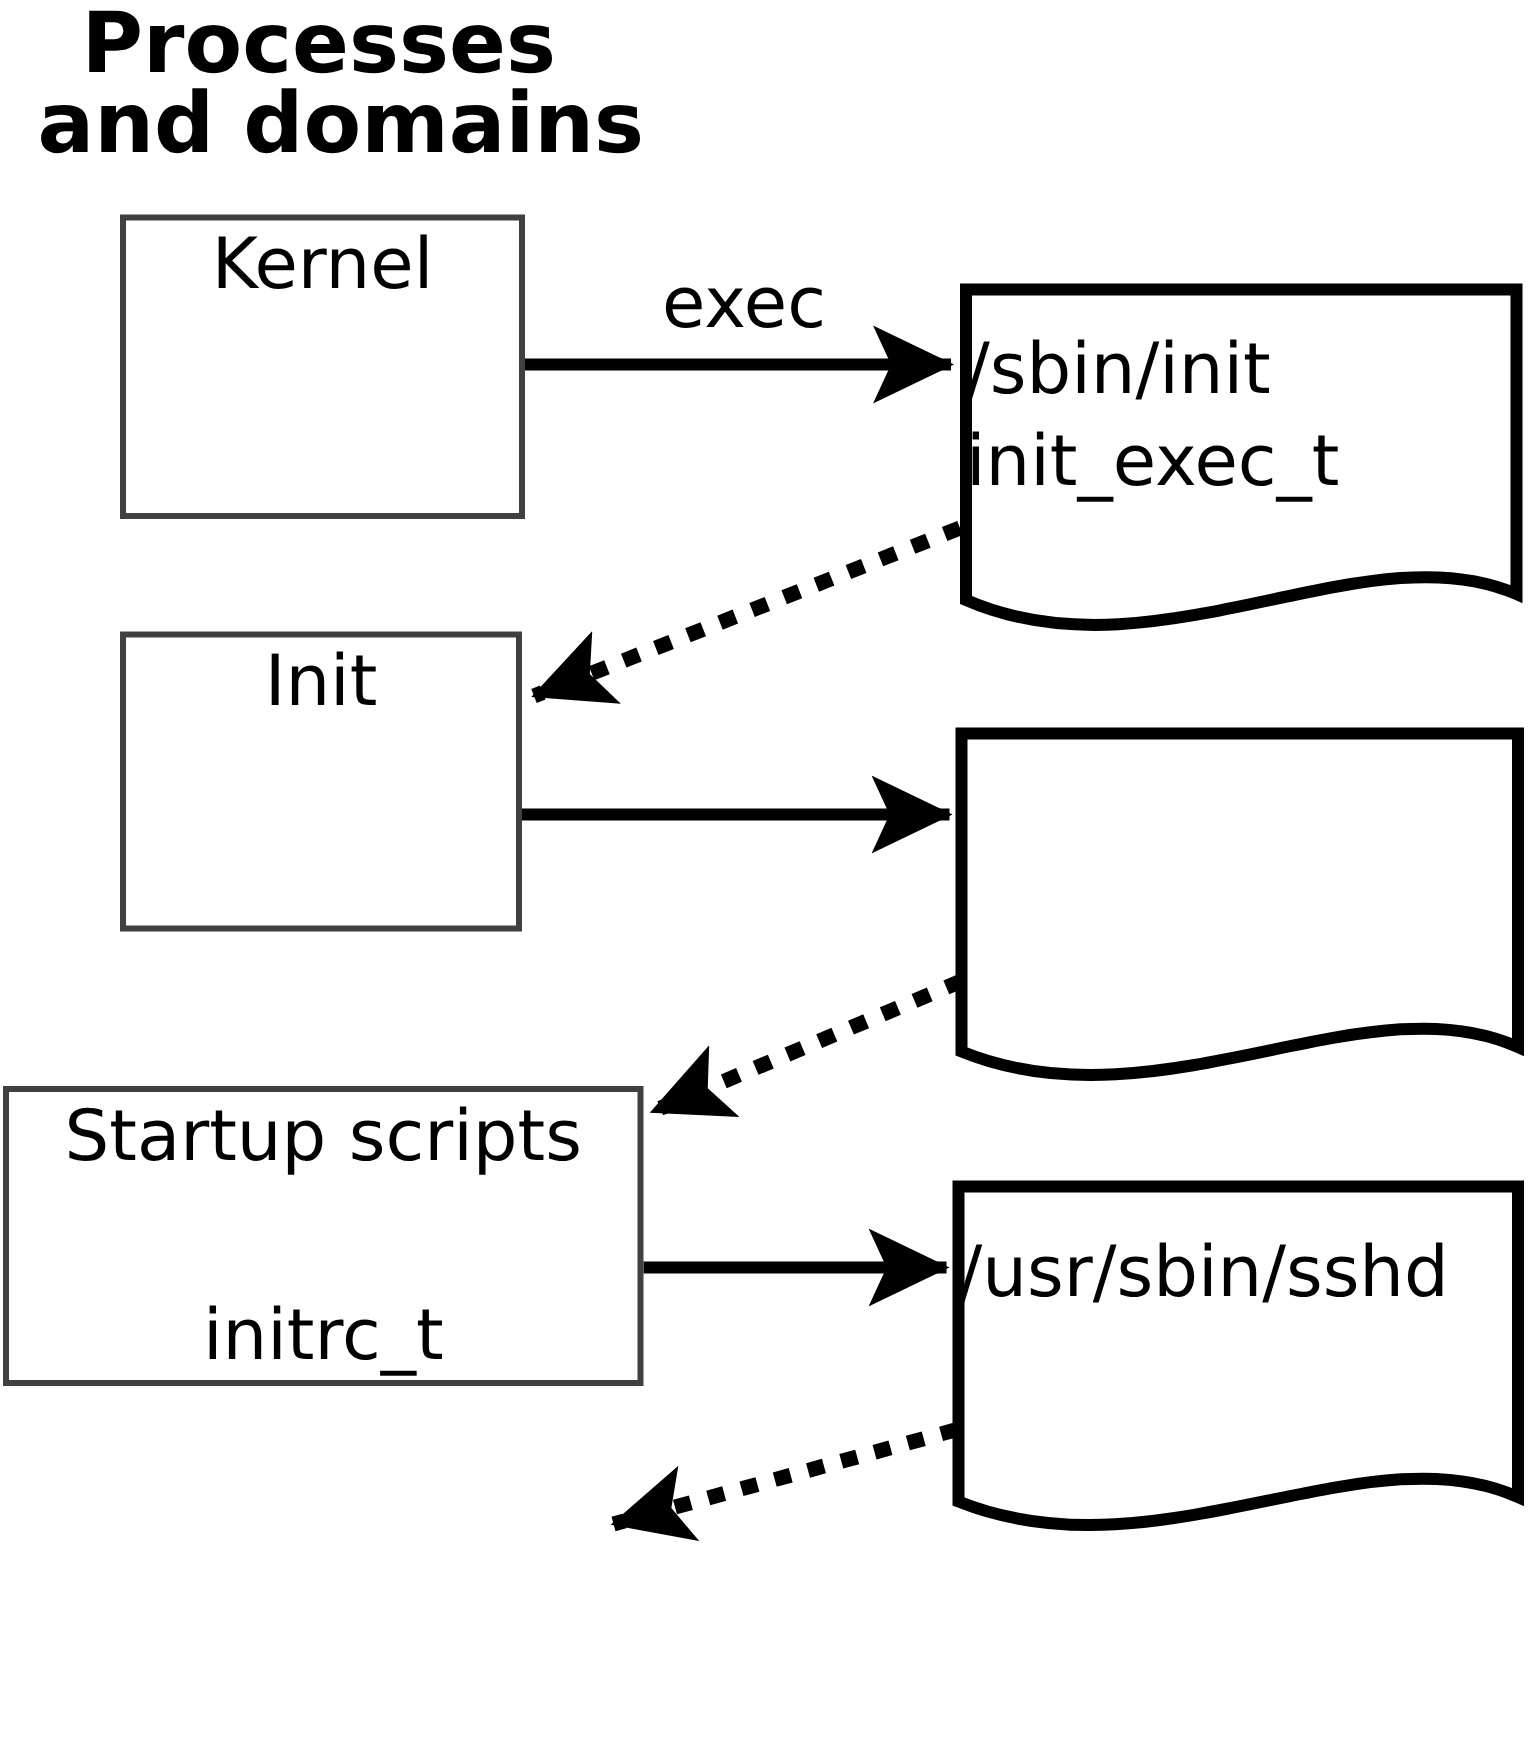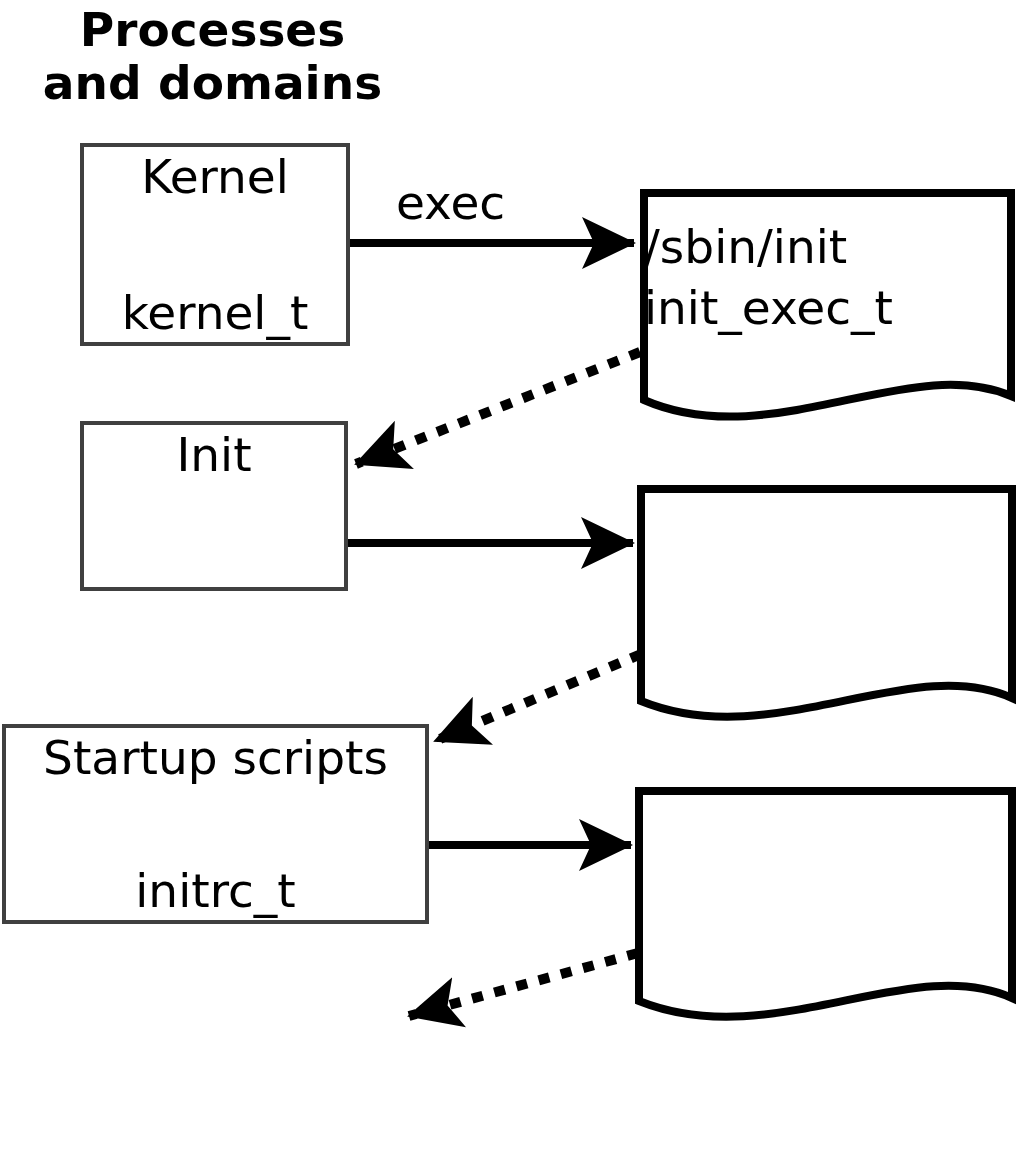--- a/index.html
+++ b/index.html
@@ -18,21 +18,21 @@
   }
   #arrow-layer {
     position: absolute;
     left: 0;
     top: 0;
     z-index: 1;
   }
   .heading {
     position: absolute;
     z-index: 3;
-    font-size: 47px;
+    font-size: 56px;
     line-height: 53px;
     font-weight: bold;
     text-align: center;
     white-space: nowrap;
   }
   .pbox {
     position: absolute;
     z-index: 2;
     box-sizing: border-box;
     border: 4px solid #404040;
@@ -51,20 +51,21 @@
     text-align: left;
     font-size: 47px;
     line-height: 61px;
     white-space: nowrap;
   }
   .edge-label {
     position: absolute;
     z-index: 3;
     font-size: 47px;
     line-height: 50px;
+    text-align: center;
     white-space: nowrap;
   }
   .txt-line { display: block; }
 </style>
 </head>
 <body>
 
 <div id="stage">
 
   <svg id="arrow-layer" width="1024" height="1173" viewBox="0 0 1024 1173">
@@ -87,32 +88,32 @@
     <line x1="638" y1="953" x2="409" y2="1016" stroke="#000000" stroke-width="10" stroke-dasharray="11 12" marker-end="url(#ah)"></line>
   </svg>
 
   <div class="heading" style="left:25px; top:3px; width:375px;">
     <span class="txt-line">Processes</span>
     <span class="txt-line">and domains</span>
   </div>
 
   <div class="pbox" style="left:80px; top:143px; width:270px; height:203px;">
     <span class="txt-line">Kernel</span>
-    <span class="txt-line">kernel_t</span>
   </div>
-  <div class="pbox" style="left:80px; top:421px; width:268px; height:170px;">
+  <div class="pbox" style="left:80px; top:421px; width:268px; height:200px;">
     <span class="txt-line">Init</span>
   </div>
   <div class="pbox" style="left:2px; top:724px; width:427px; height:200px;">
     <span class="txt-line">Startup scripts</span>
     <span class="txt-line">initrc_t</span>
   </div>
 
   <div class="doc-text" style="left:644px; top:216px; width:368px;">
     <span class="txt-line">/sbin/init</span>
     <span class="txt-line">init_exec_t</span>
   </div>
   <div class="doc-text" style="left:639px; top:818px; width:374px;">
+    <span class="txt-line">/usr/sbin/sshd</span>
   </div>
 
   <div class="edge-label" style="left:396px; top:178px; width:200px;">exec</div>
 
 </div>
 
 </body></html>

